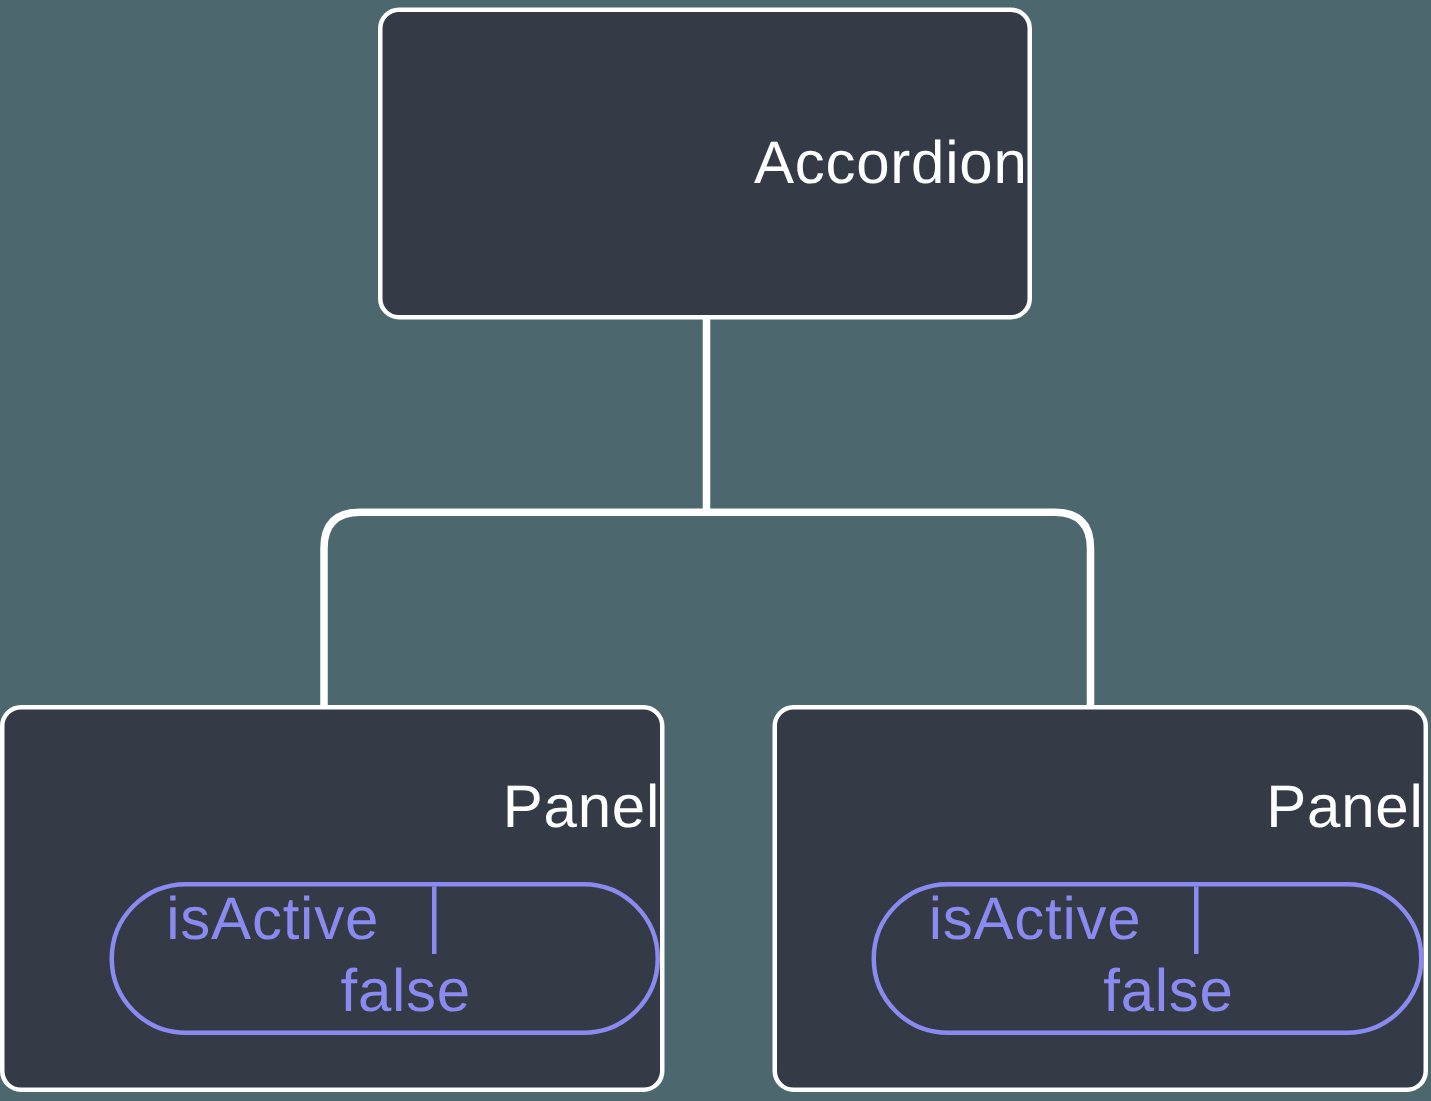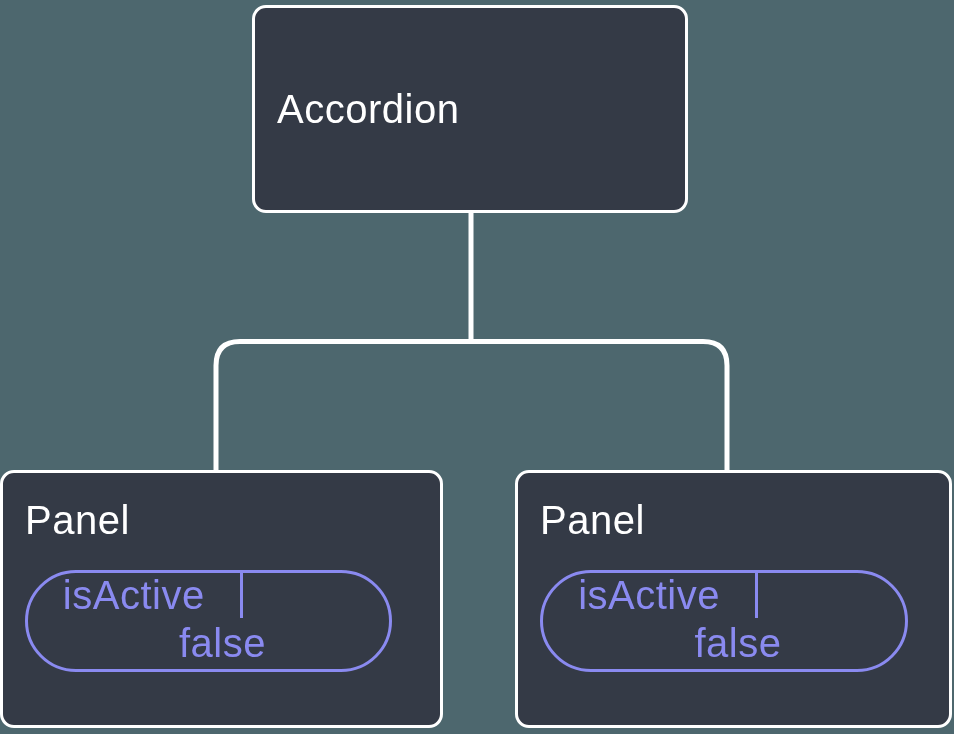--- a/index.html
+++ b/index.html
@@ -32,21 +32,21 @@
     stroke-width: 5;
   }
   .node {
     position: absolute;
     box-sizing: border-box;
     background: var(--node-fill, #343a46);
     border: 3px solid var(--node-border, #ffffff);
     border-radius: 14px;
     display: flex;
     flex-direction: column;
-    align-items: flex-start;
+    align-items: flex-end;
     padding-left: 22px;
   }
   .node-root {
     left: 252px;
     top: 5px;
     width: 436px;
     height: 208px;
     justify-content: center;
   }
   .node-child-0 {
@@ -63,21 +63,21 @@
   }
   .node-title {
     color: var(--node-text, #ffffff);
     font-size: 40px;
     font-weight: 500;
     line-height: 48px;
     letter-spacing: 0.5px;
   }
   .node-child-0 .node-title,
   .node-child-1 .node-title {
-    margin-top: 23px;
+    margin-top: 41px;
   }
   .state-pill {
     box-sizing: border-box;
     margin-top: 26px;
     width: 367px;
     height: 102px;
     border: 3px solid var(--accent, #8a8af0);
     border-radius: 51px;
     display: flex;
     align-items: stretch;

